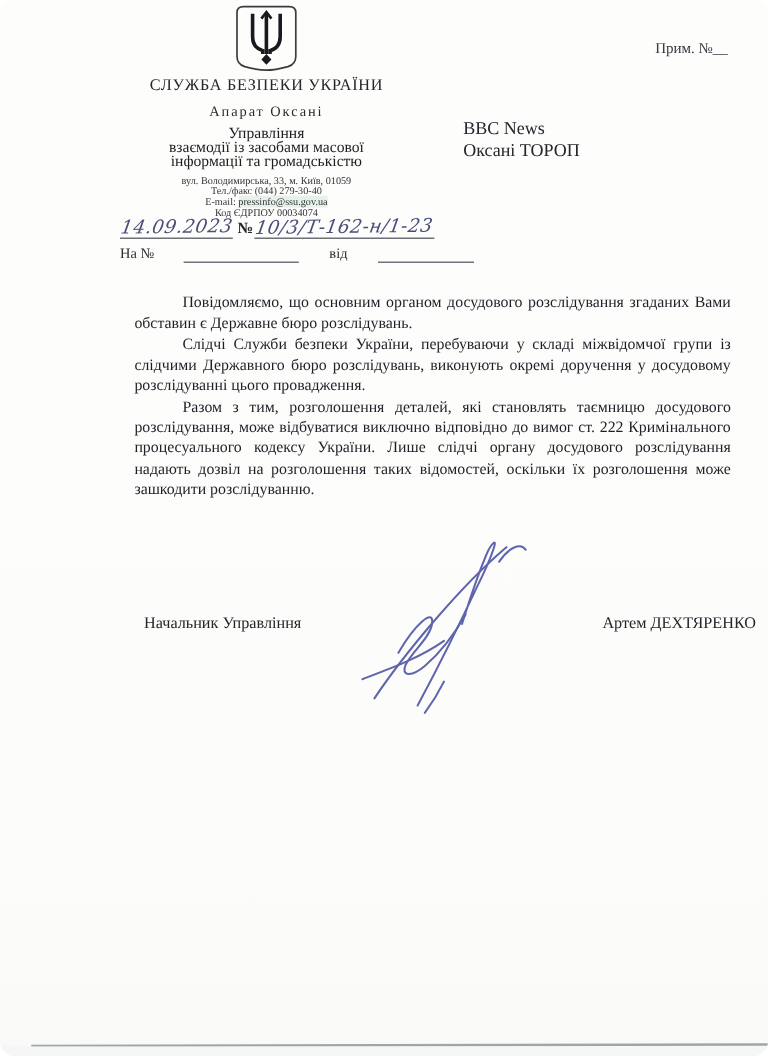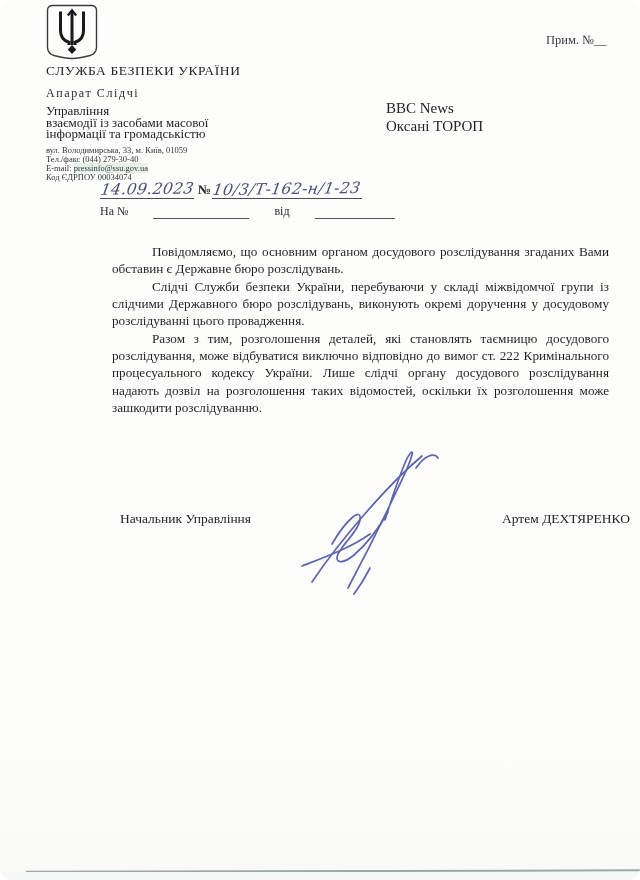--- a/index.html
+++ b/index.html
@@ -4,21 +4,21 @@
 <style>
   html,body { margin:0; padding:0; }
   .page {
     position:relative; width:640px; height:880px; overflow:hidden;
     background:linear-gradient(180deg,#fdfdfc 0%,#fcfcfa 80%,#f9faf8 100%);
     font-family:"Liberation Serif", serif; color:#222226;border-radius:12px;
   }
   
   .copy-note { position:absolute; left:546px; top:33px; font-size:12.5px; color:#3a3a42; }
   
-  .letterhead { position:absolute; left:46px; top:4px; width:300px; text-align:left; }
+  .letterhead { position:absolute; left:72px; top:4px; width:300px; text-align:center; }
   .emblem-wrap { height:56px; margin-bottom:3px; }
   .org-name { font-size:13.5px; letter-spacing:0.6px; color:#26262c; margin-bottom:7px; white-space:nowrap; }
   .unit { font-size:12px; letter-spacing:1.6px; color:#2a2a30; margin-bottom:4px; white-space:nowrap; }
   .dept { font-weight:normal; font-size:13px; line-height:11.5px; color:#1d1d22; }
   .contact { margin-top:6px; font-size:8.5px; line-height:9px; color:#33333a; }
   .hl { background:rgba(150,205,170,0.22); }
   
   .ref-line { position:absolute; left:100px; top:180px; display:flex; align-items:flex-end; }
   .seg { border-bottom:1.3px solid #4c4c56; display:inline-flex; align-items:flex-end; justify-content:center; }
   .seg-date { width:94px; }
@@ -57,21 +57,21 @@
         <g fill="none" stroke="#1a1a1e" stroke-width="3">
           <path d="M14.5,7.5 V26.5 Q14.5,36 23,38.2 L23,41"></path>
           <path d="M37.5,7.5 V26.5 Q37.5,36 29,38.2 L29,41"></path>
           <path d="M26,7.5 V41"></path>
         </g>
         <path d="M21.8,11.5 L26,6.2 L30.2,11.5" fill="none" stroke="#1a1a1e" stroke-width="2.2"></path>
         <path d="M26,41 L30.2,45.5 L26,50 L21.8,45.5 Z" fill="#1a1a1e"></path>
       </svg>
     </div>
     <div class="org-name">СЛУЖБА БЕЗПЕКИ УКРАЇНИ</div>
-    <div class="unit">Апарат Слідчі</div>
+    <div class="unit">Апарат Оксані</div>
     <div class="dept">
       <div>Управління</div>
       <div>взаємодії із засобами масової</div>
       <div>інформації та громадськістю</div>
     </div>
     <div class="contact">
       <div>вул. Володимирська, 33, м. Київ, 01059</div>
       <div>Тел./факс (044) 279-30-40</div>
       <div><span>E-mail:</span> <span class="hl">pressinfo@ssu.gov.ua</span></div>
       <div>Код ЄДРПОУ 00034074</div>

